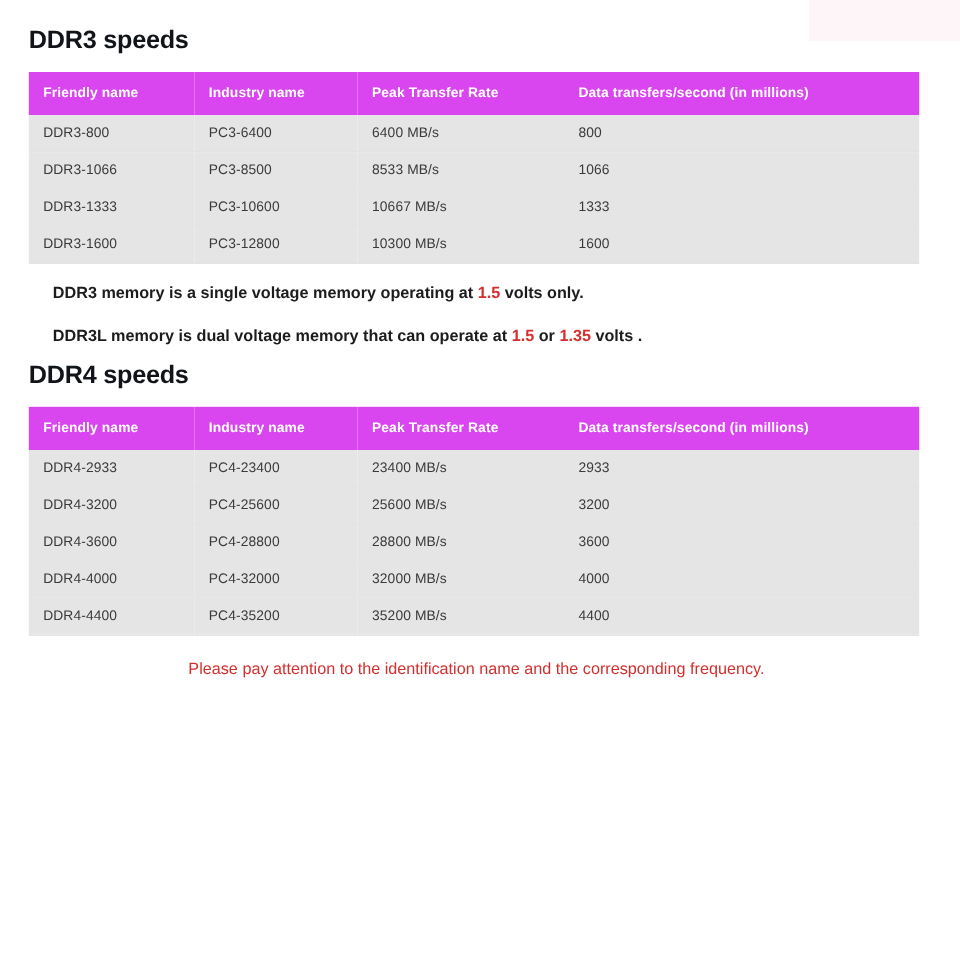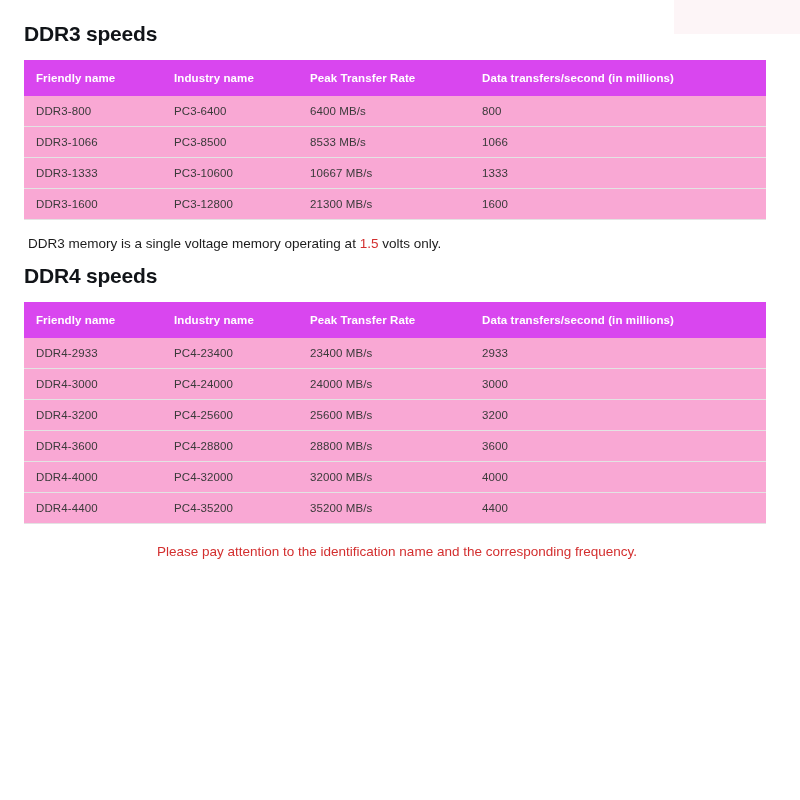--- a/index.html
+++ b/index.html
@@ -43,36 +43,37 @@
     text-align: left;
     padding: 10px 8px 10px 12px;
     height: 16px;
     letter-spacing: 0.1px;
   }
   .spec-table tbody td {
     padding: 9px 8px 9px 12px;
     border-bottom: 1px solid #e3e3e3;
     color: #3a3a3a;
     font-size: 11.5px;
-    background: #f9a8d4;
+    background: #e5e5e5;
     letter-spacing: 0.1px;
   }
   .spec-table tbody tr:last-child td {
     border-bottom: 1px solid #e3e3e3;
   }
   .col-a { width: 138px; }
   .col-b { width: 136px; }
   .col-c { width: 172px; }
   .col-d { width: 296px; }
 
   .note {
     font-size: 13.5px;
     color: #1c1c1c;
-    margin: 14px 0 0 4px;
+    margin: 14px 0 0 20px;
     line-height: 1.5;
+    font-weight: bold;
   }
   .note.second { margin-top: 16px; }
   .hl { color: #d32f2f; }
 
   .footer-note {
     font-size: 13.5px;
     color: #d32f2f;
     margin-top: 20px;
     margin-left: 4px;
     text-align: center;
@@ -126,30 +127,33 @@
       </tr>
       <tr>
         <td>DDR3-1333</td>
         <td>PC3-10600</td>
         <td>10667 MB/s</td>
         <td>1333</td>
       </tr>
       <tr>
         <td>DDR3-1600</td>
         <td>PC3-12800</td>
-        <td>21300 MB/s</td>
+        <td>10300 MB/s</td>
         <td>1600</td>
       </tr>
     </tbody>
   </table>
 
   <p class="note">
     <span>DDR3 memory is a single voltage memory operating at </span><span class="hl">1.5</span><span> volts only.</span>
   </p>
 
+  <p class="note second">
+    <span>DDR3L memory is dual voltage memory that can operate at </span><span class="hl">1.5</span><span> or </span><span class="hl">1.35</span><span> volts .</span>
+  </p>
 
   <h2 class="section-title">DDR4 speeds</h2>
 
   <table class="spec-table">
     <colgroup>
       <col class="col-a">
         <col class="col-b">
         <col class="col-c">
         <col class="col-d">
     </colgroup>
@@ -162,26 +166,20 @@
       </tr>
     </thead>
     <tbody>
       <tr>
         <td>DDR4-2933</td>
         <td>PC4-23400</td>
         <td>23400 MB/s</td>
         <td>2933</td>
       </tr>
       <tr>
-        <td>DDR4-3000</td>
-        <td>PC4-24000</td>
-        <td>24000 MB/s</td>
-        <td>3000</td>
-      </tr>
-      <tr>
         <td>DDR4-3200</td>
         <td>PC4-25600</td>
         <td>25600 MB/s</td>
         <td>3200</td>
       </tr>
       <tr>
         <td>DDR4-3600</td>
         <td>PC4-28800</td>
         <td>28800 MB/s</td>
         <td>3600</td>

